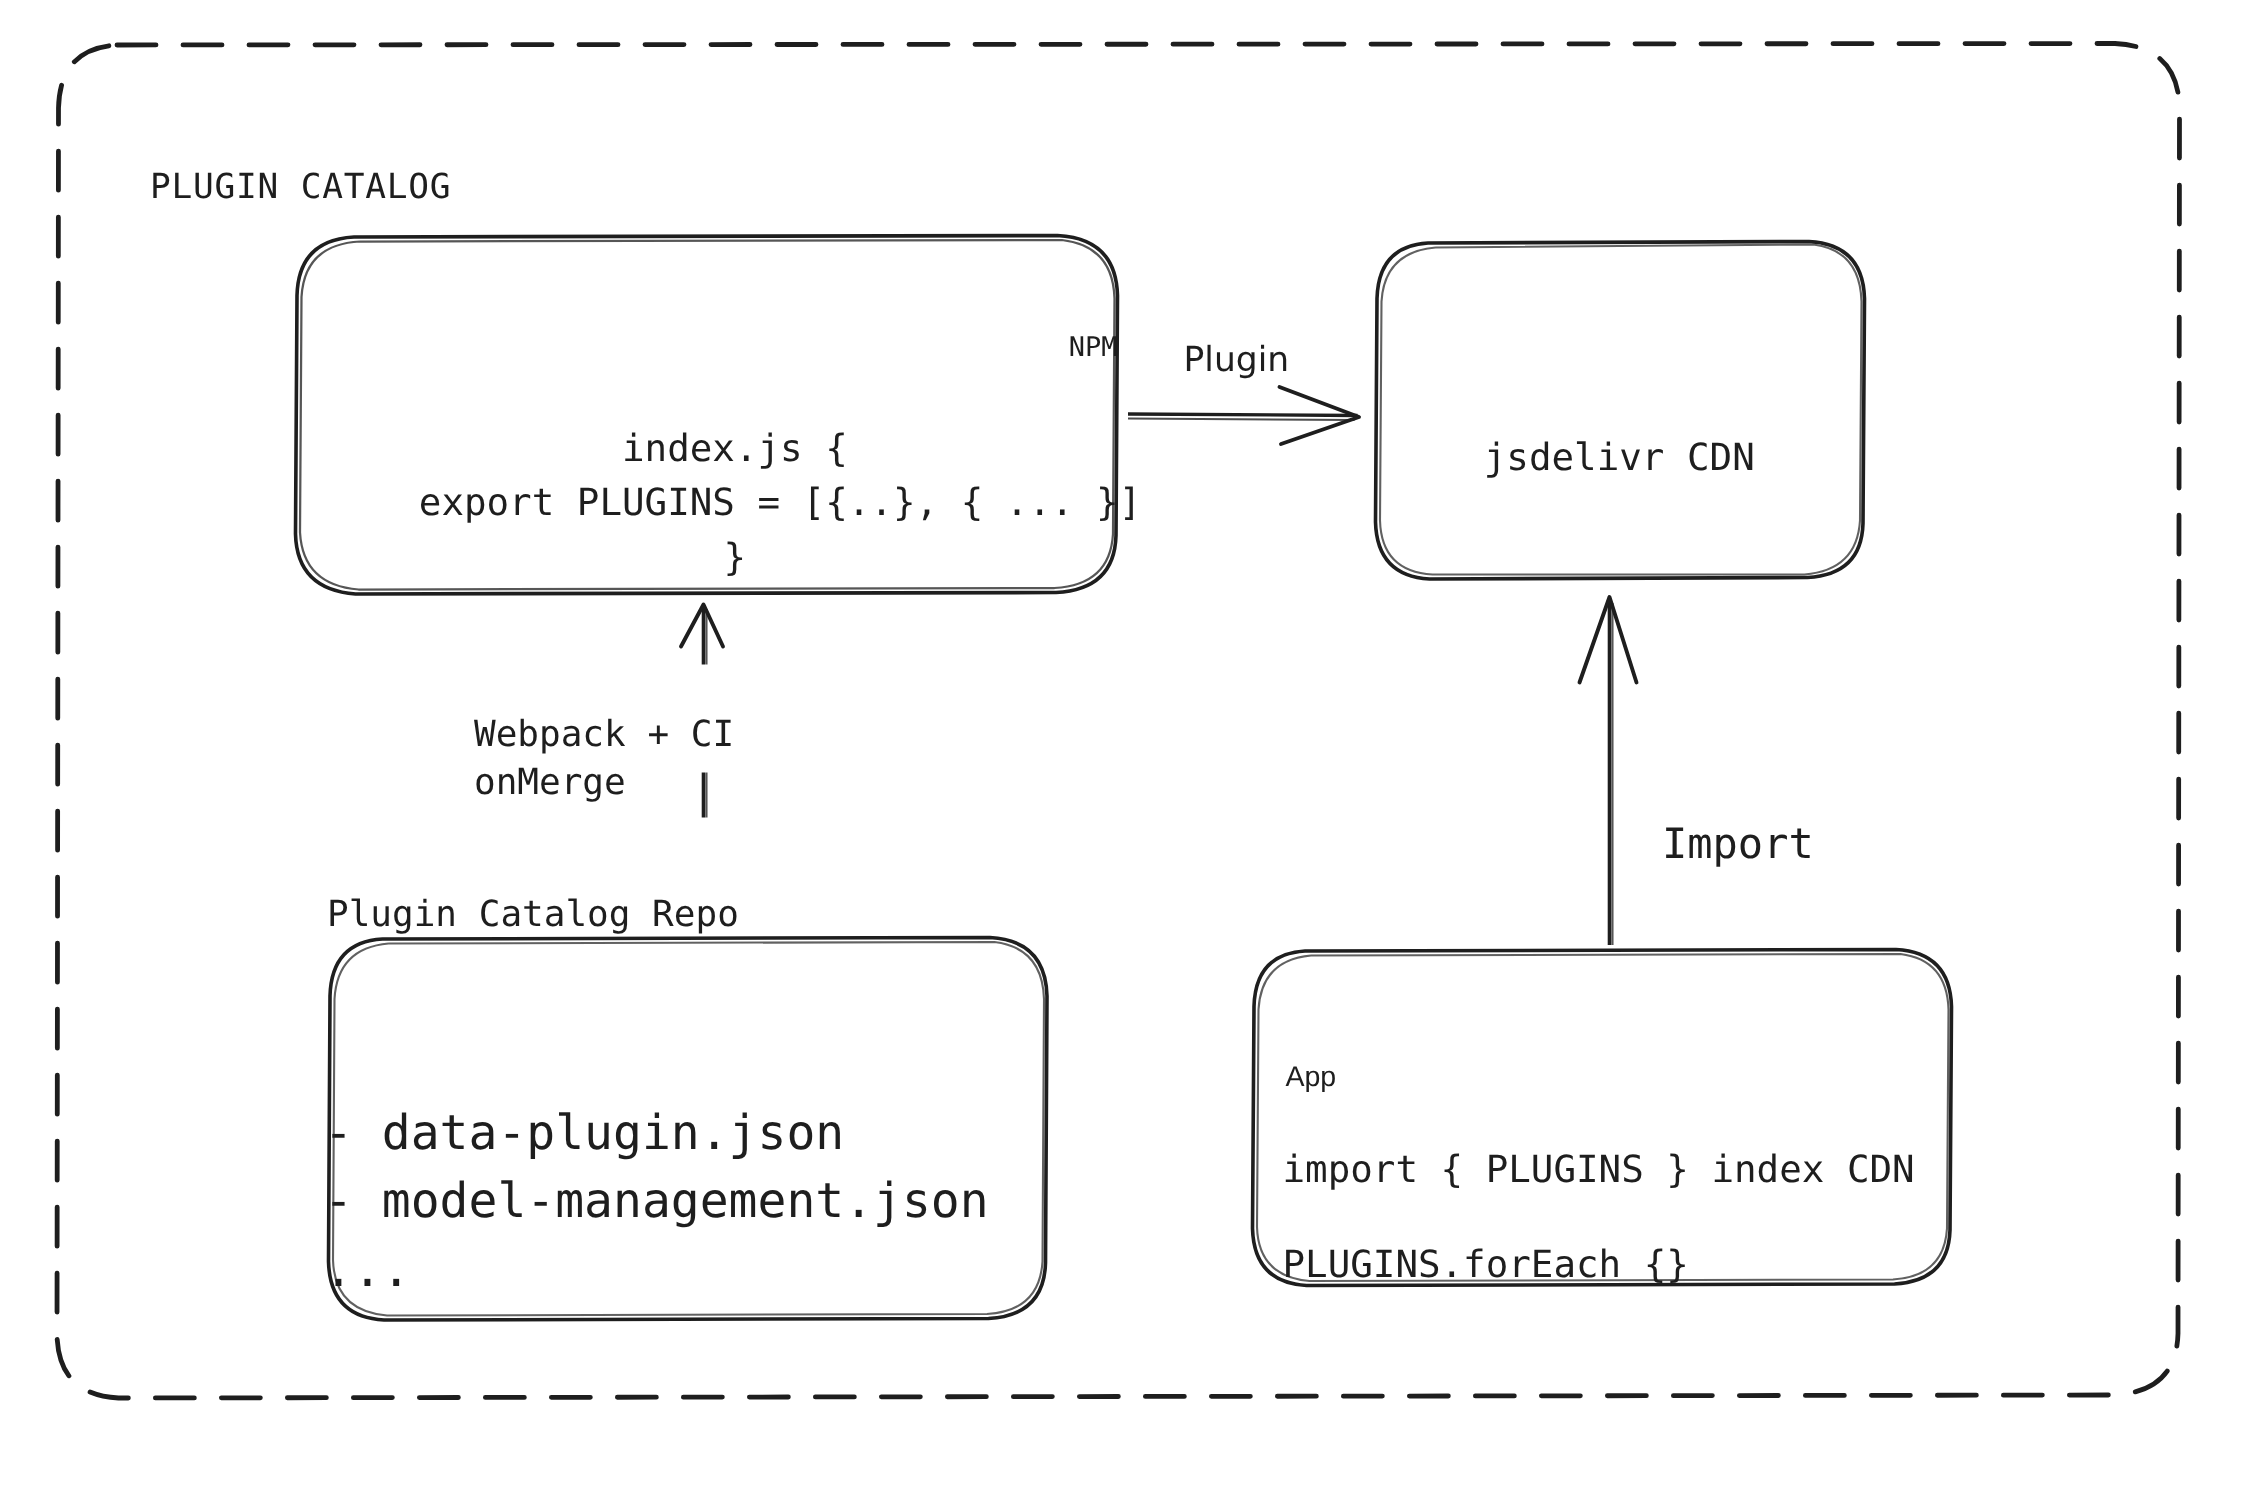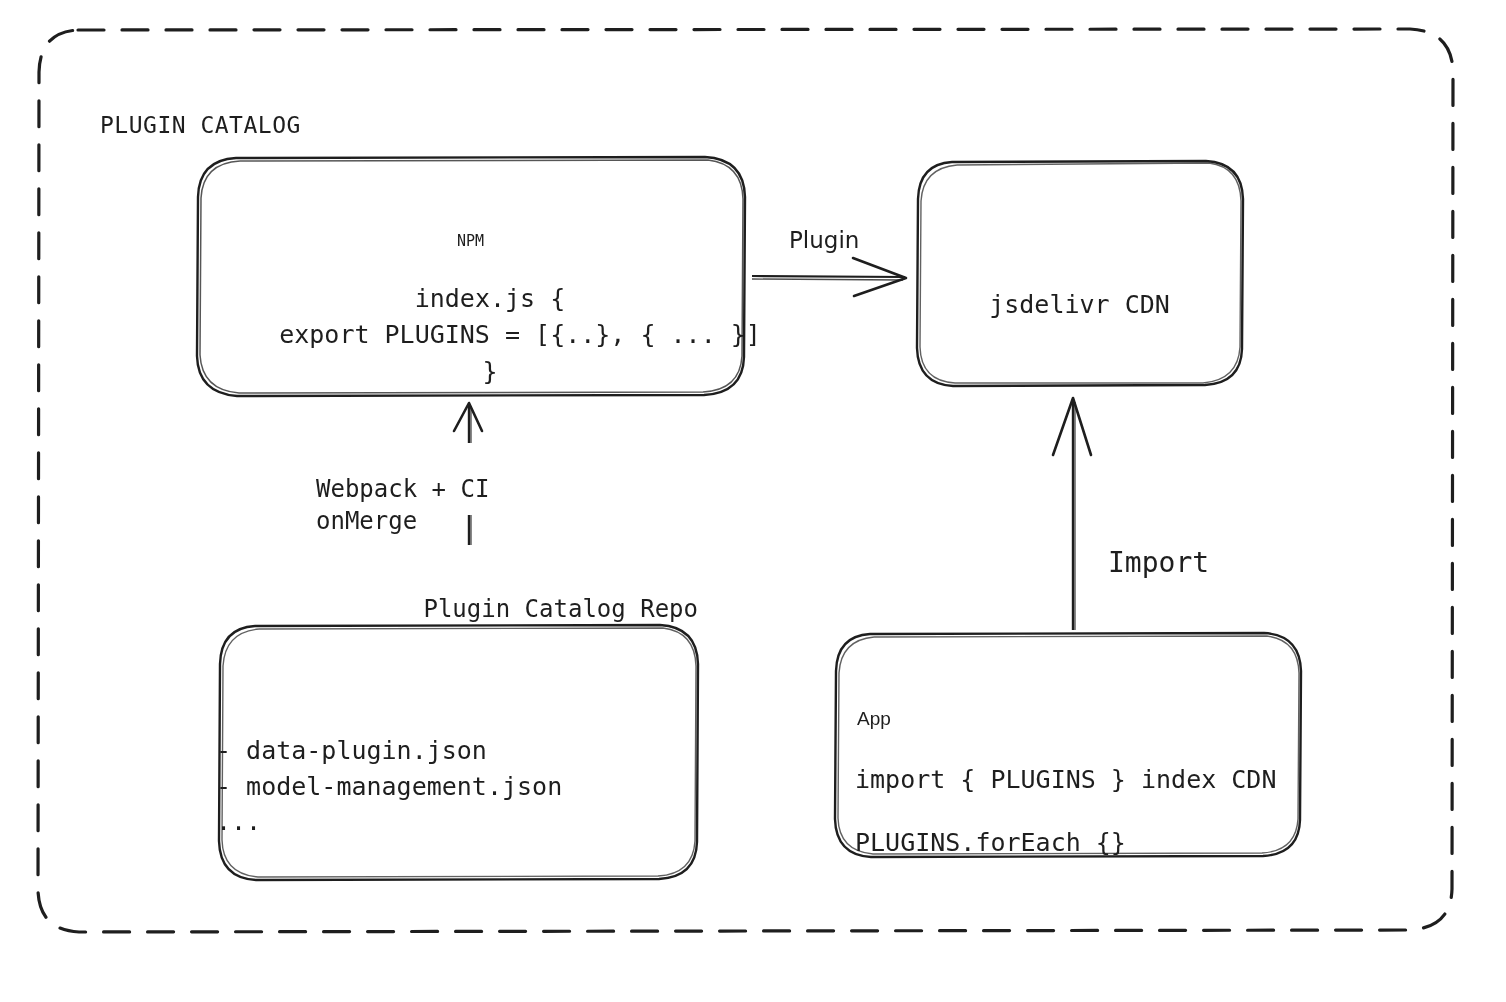--- a/index.html
+++ b/index.html
@@ -35,24 +35,24 @@
     margin-top: 28px;
   }
   .group-title {
     left: 100px;
     top: 82px;
     font-size: 23px;
     letter-spacing: 0.5px;
   }
   .box-title-npm {
     left: 196px;
-    top: 204px;
+    top: 192px;
     width: 549px;
-    text-align: center;
-    font-size: 15px;
+    text-align: right;
+    font-size: 18px;
   }
   .npm-code {
     left: 219px;
     top: 253px;
     font-size: 25px;
     line-height: 1.45;
     text-align: center;
   }
   .cdn-title {
     left: 916px;
@@ -72,27 +72,27 @@
     top: 445px;
     width: 305px;
     text-align: left;
     font-size: 24px;
     line-height: 1.35;
   }
   .repo-title {
     left: 218px;
     top: 566px;
     width: 480px;
-    text-align: right;
+    text-align: left;
     font-size: 24px;
   }
   .repo-list {
     left: 216px;
     top: 705px;
-    font-size: 25px;
+    font-size: 32px;
     line-height: 1.42;
   }
   .app-title {
     left: 857px;
     top: 678px;
     font-size: 19px;
     font-family: Liberation Sans, sans-serif;
   }
   .app-code-1 {
     left: 855px;

